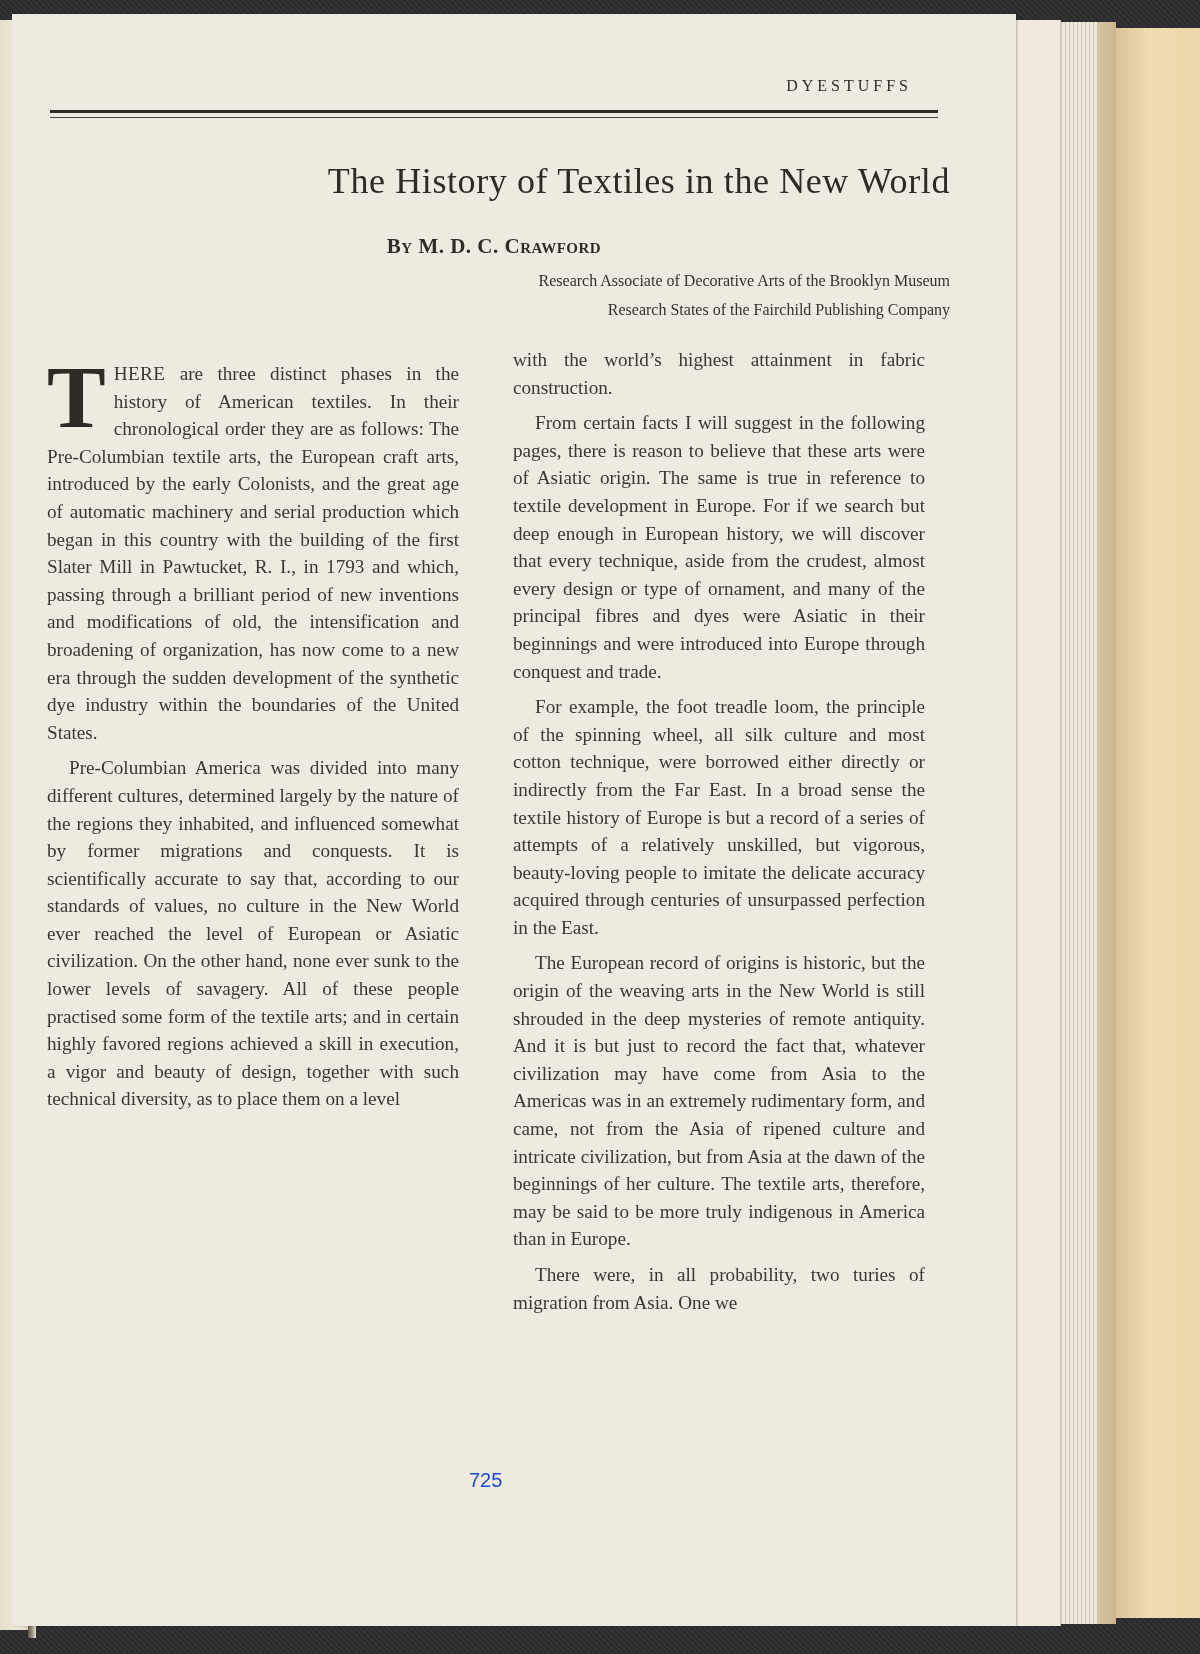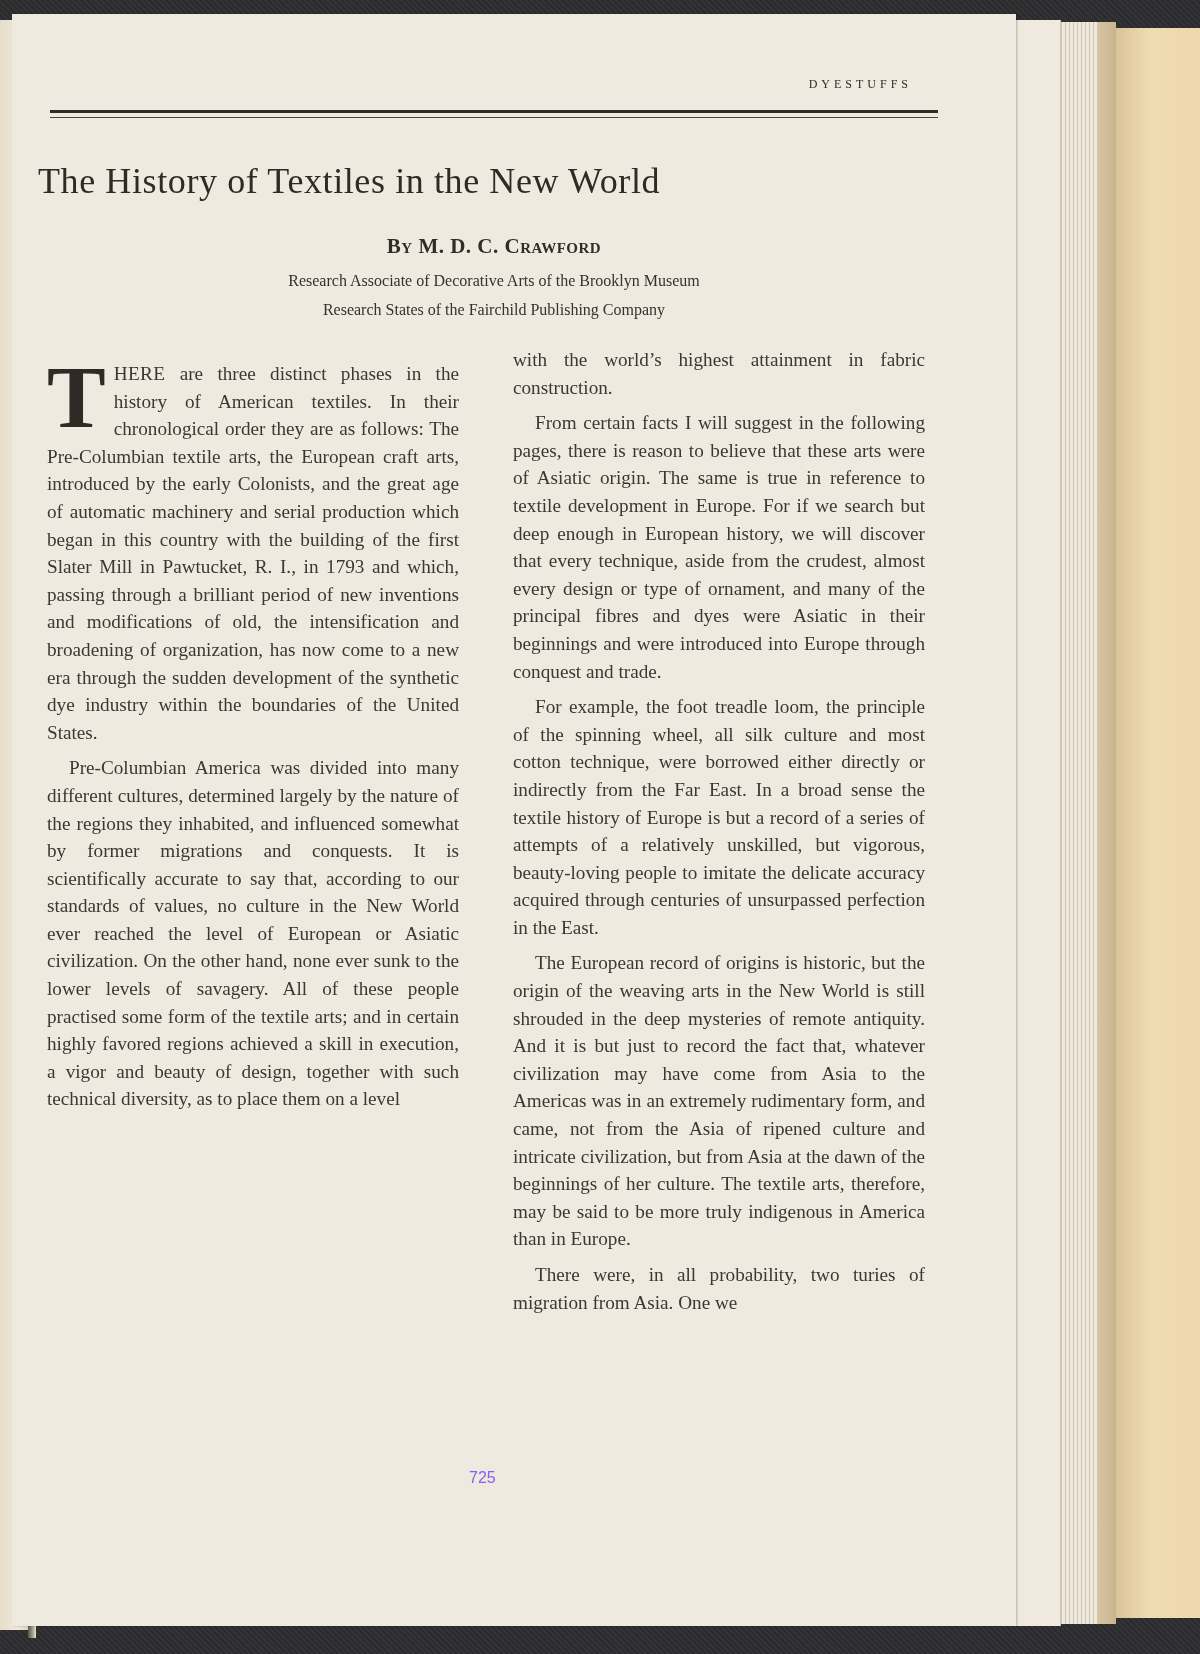--- a/index.html
+++ b/index.html
@@ -47,38 +47,38 @@
   
   .page {
     position: absolute; left: 12px; top: 14px; width: 1004px; height: 1612px;
     background: #efeae0;
     box-shadow: 1px 0 2px rgba(0,0,0,0.25);
   }
   .page-inner { position: absolute; left: 26px; top: 0; width: 978px; height: 100%; }
 
   .running-head {
     position: absolute; right: 104px; top: 63px;
-    font-size: 12px; letter-spacing: 4px; color: #2e2b28;
+    font-size: 16px; letter-spacing: 4px; color: #2e2b28;
   }
   .rule-thick {
     position: absolute; left: 12px; top: 96px; width: 888px; height: 3px; background: #2f2b27;
   }
   .rule-thin {
     position: absolute; left: 12px; top: 103px; width: 888px; height: 1px; background: #4a453f;
   }
   .title {
-    position: absolute; left: 0; top: 146px; width: 912px; text-align: left;
+    position: absolute; left: 0; top: 146px; width: 912px; text-align: right;
     font-size: 36px; color: #2e2a26; letter-spacing: 0.6px;
   }
   .byline {
     position: absolute; left: 0; top: 220px; width: 912px; text-align: center;
     font-size: 21px; color: #302c28; font-variant: small-caps; letter-spacing: 0.5px; font-weight: bold;
   }
   .affil {
-    position: absolute; left: 0; width: 912px; text-align: center;
+    position: absolute; left: 0; width: 912px; text-align: right;
     font-size: 16px; color: #35312c;
   }
   .affil-1 { top: 258px; }
   .affil-2 { top: 287px; }
 
   .column {
     position: absolute; top: 346px; width: 412px;
     font-size: 19.2px; line-height: 27.6px; text-align: justify;
     hyphens: manual; color: #3b3733;
   }
@@ -86,21 +86,21 @@
   .col-right { left: 475px; top: 332px; }
   .column p { margin: 0 0 8px 0; text-indent: 22px; }
   .column p.no-indent { text-indent: 0; }
   .dropcap {
     float: left; font-size: 88px; line-height: 72px; margin: 2px 8px 0 0;
     color: #2f2a26; font-weight: bold;
   }
   .lead-caps { letter-spacing: 0.4px; }
 
   .folio {
-    position: absolute; left: 431px; top: 1455px; font-size: 16px; color: #8b5cf6;
+    position: absolute; left: 431px; top: 1455px; font-size: 20px; color: #1d4ed8;
     font-family: "Liberation Sans", sans-serif;
   }
 </style>
 </head>
 <body>
 
 <div class="cover"></div>
 <div class="left-page"></div>
 <div class="gutter"></div>
 <div class="endpaper"></div>

